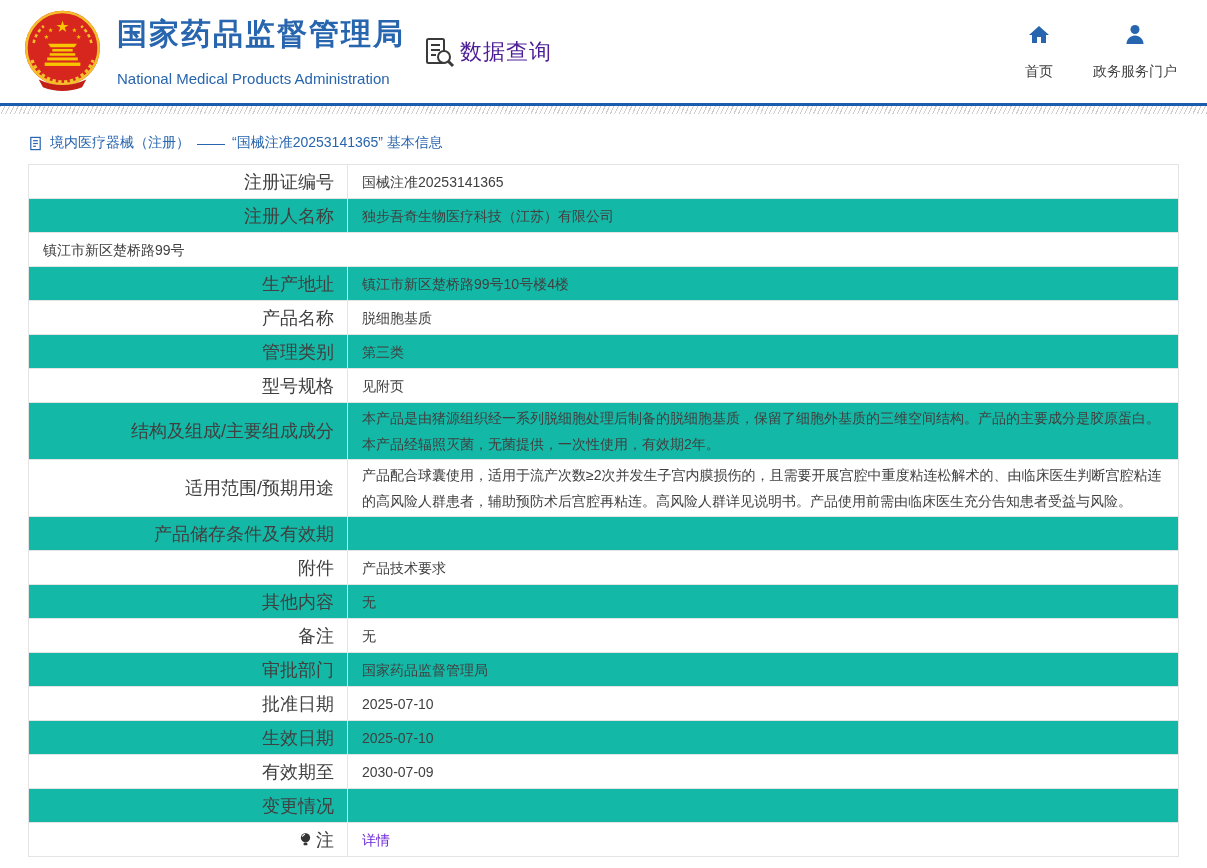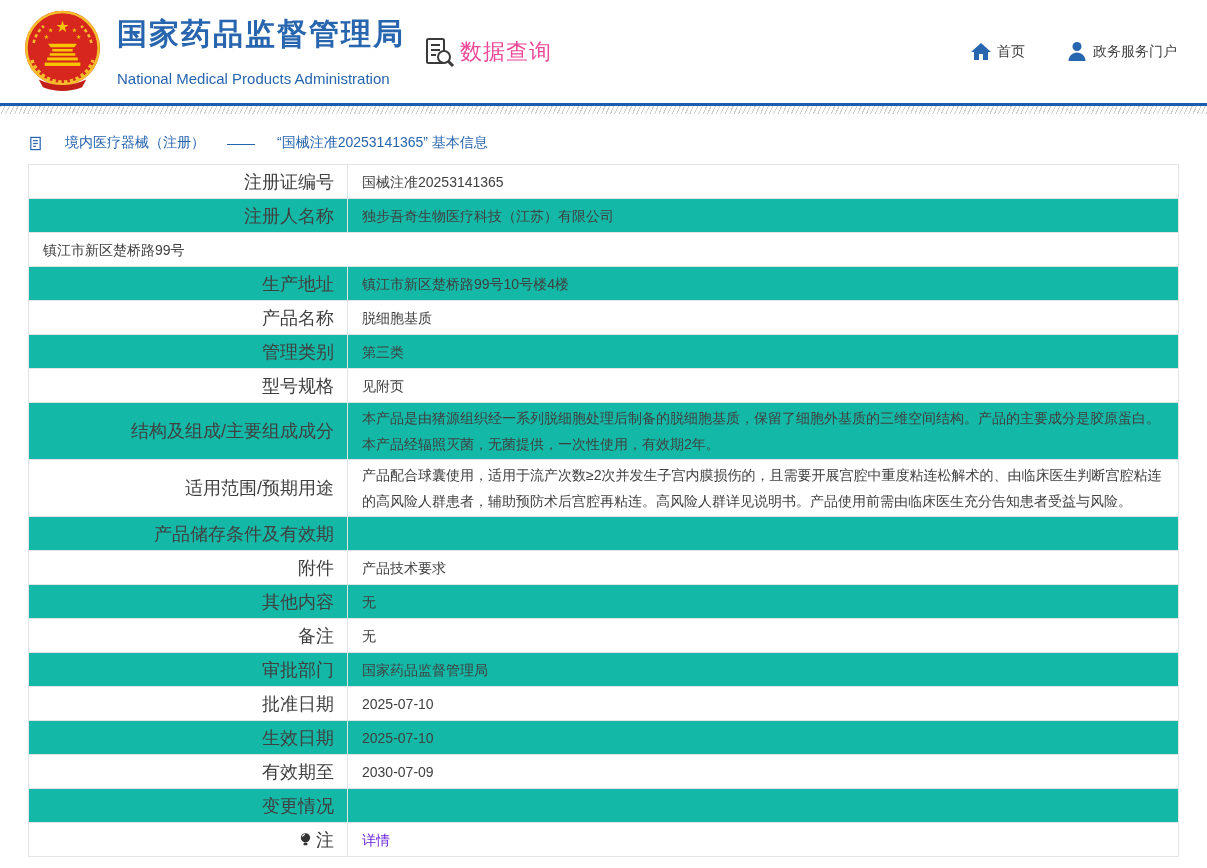--- a/index.html
+++ b/index.html
@@ -16,38 +16,38 @@
     padding: 0 30px 0 20px; background: #fff;
   }
   .brand { display: flex; align-items: center; cursor: pointer; }
   .emblem { width: 85px; height: 85px; flex: 0 0 85px; }
   .brand-text { margin-left: 12px; }
   .brand-cn { font-size: 30px; font-weight: bold; color: #2765ae; letter-spacing: 2px; line-height: 1.1; }
   .brand-en { font-size: 15px; color: #2765ae; margin-top: 20px; }
 
   .data-query { display: flex; align-items: center; margin-left: 18px; cursor: pointer; }
   .data-query svg { width: 32px; height: 32px; }
-  .data-query-label { font-size: 22px; color: #ec4899; margin-left: 5px; letter-spacing: 1px; }
+  .data-query-label { font-size: 22px; color: #4c1d95; margin-left: 5px; letter-spacing: 1px; }
 
   .header-nav { margin-left: auto; display: flex; gap: 40px; }
-  .nav-item { display: flex; align-items: center; gap: 4px; cursor: pointer; }
+  .nav-item { display: flex; flex-direction: column; align-items: center; gap: 16px; cursor: pointer; }
   .nav-item svg { width: 24px; height: 24px; }
   .nav-label { font-size: 14px; color: #404040; white-space: nowrap; }
 
   
   .divider-line { height: 3px; background: #1a5dae; }
   .divider-hatch {
     height: 8px;
     background: repeating-linear-gradient(115deg, #cfcfcf 0, #cfcfcf 1px, transparent 1px, transparent 4px);
   }
 
   
   .main { padding: 0 28px; }
   .breadcrumb {
-    margin: 20px 0 12px; display: flex; align-items: center; gap: 22px;
+    margin: 20px 0 12px; display: flex; align-items: center; gap: 7px;
     font-size: 14px; color: #2765ae;
   }
   .breadcrumb svg { width: 15px; height: 15px; }
   .breadcrumb .crumb-link { cursor: pointer; }
 
   
   .info-table { border: 1px solid #e4e4e4; border-bottom: none; }
   .row { display: flex; border-bottom: 1px solid #e4e4e4; min-height: 34px; background: #fff; }
   .row.alt { background: #14b8a6; }
   .cell-label {

